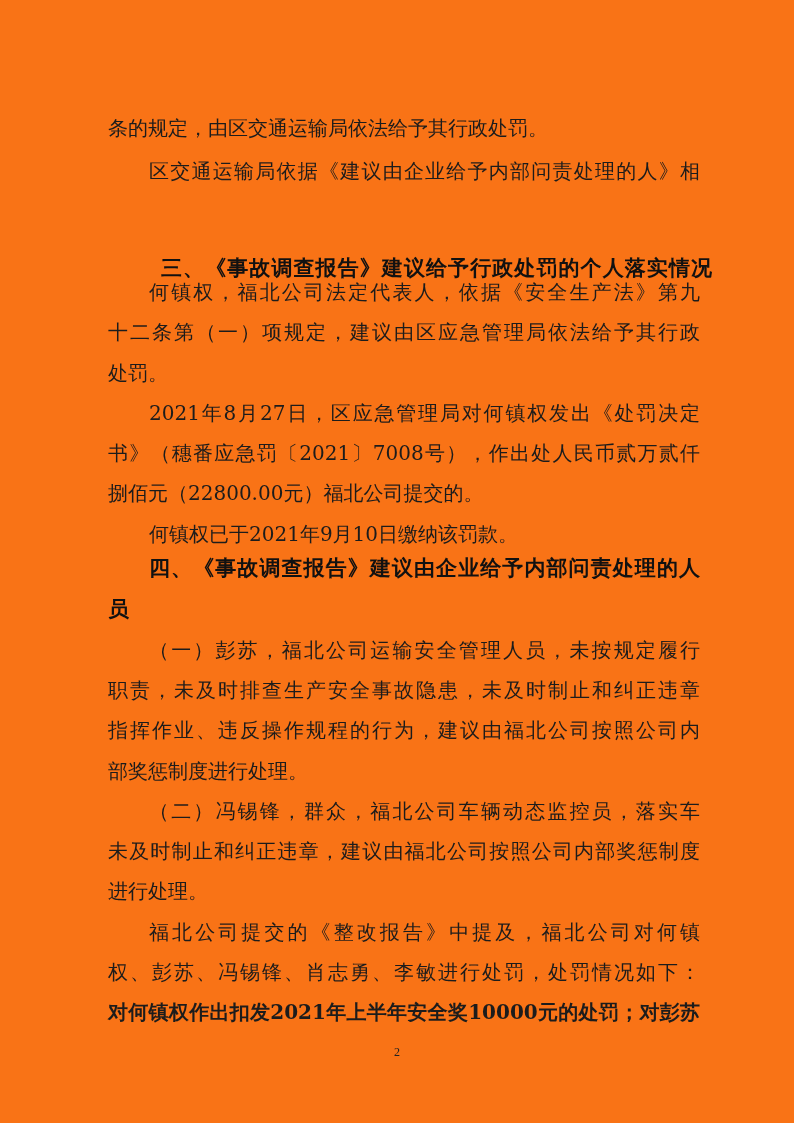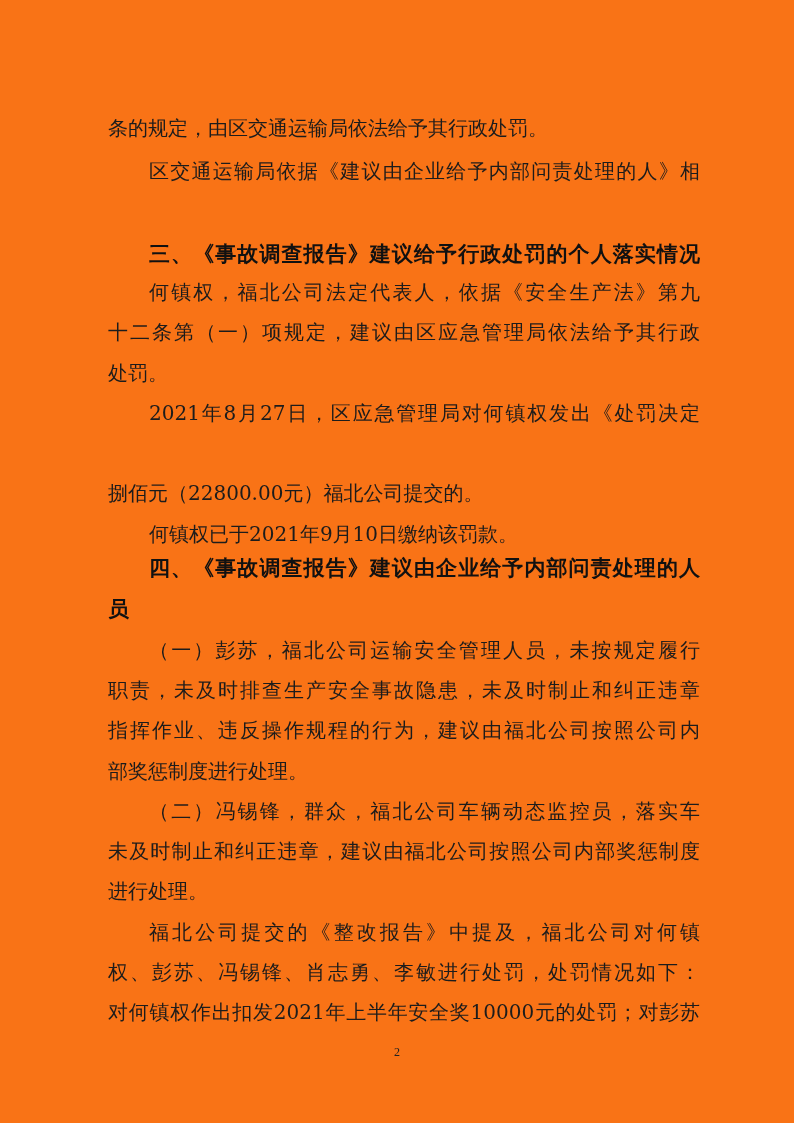--- a/index.html
+++ b/index.html
@@ -62,42 +62,43 @@
   </style>
 </head>
 <body>
 
 <div class="page">
 
   <div class="line" style="top:114px;">条的规定，由区交通运输局依法给予其行政处罚。</div>
 
   <div class="line indent full" style="top:157px;">区交通运输局依据《建议由企业给予内部问责处理的人》相</div>
 
-  <div class="line indent heading full" style="top:240px;">三、《事故调查报告》建议给予行政处罚的个人落实情况</div>
+  <div class="line indent heading full" style="top:254px;margin-left:12px;">三、《事故调查报告》建议给予行政处罚的个人落实情况</div>
 
   <div class="line indent full" style="top:278px;">何镇权，福北公司法定代表人，依据《安全生产法》第九</div>
   <div class="line full" style="top:318px;">十二条第（一）项规定，建议由区应急管理局依法给予其行政</div>
   <div class="line" style="top:359px;">处罚。</div>
 
   <div class="line indent full" style="top:399px;">2021年8月27日，区应急管理局对何镇权发出《处罚决定</div>
+  <div class="line full" style="top:439px;">书》（穗番应急罚〔2021〕7008号），作出处人民币贰万贰仟</div>
   <div class="line" style="top:479px;">捌佰元（22800.00元）福北公司提交的。</div>
 
   <div class="line indent" style="top:520px;">何镇权已于2021年9月10日缴纳该罚款。</div>
 
   <div class="line indent heading full" style="top:554px;">四、《事故调查报告》建议由企业给予内部问责处理的人</div>
   <div class="line heading" style="top:595px;">员</div>
 
   <div class="line indent full" style="top:636px;">（一）彭苏，福北公司运输安全管理人员，未按规定履行</div>
   <div class="line full" style="top:676px;">职责，未及时排查生产安全事故隐患，未及时制止和纠正违章</div>
   <div class="line full" style="top:716px;">指挥作业、违反操作规程的行为，建议由福北公司按照公司内</div>
   <div class="line" style="top:757px;">部奖惩制度进行处理。</div>
 
   <div class="line indent full" style="top:797px;">（二）冯锡锋，群众，福北公司车辆动态监控员，落实车</div>
   <div class="line full" style="top:837px;">未及时制止和纠正违章，建议由福北公司按照公司内部奖惩制度</div>
   <div class="line" style="top:877px;">进行处理。</div>
 
   <div class="line indent full" style="top:918px;">福北公司提交的《整改报告》中提及，福北公司对何镇</div>
   <div class="line full" style="top:958px;">权、彭苏、冯锡锋、肖志勇、李敏进行处罚，处罚情况如下：</div>
-  <div class="line full" style="top:998px;">对何镇权作出扣发2021年上半年安全奖10000元的处罚；对彭苏</div>
+  <div class="line full" style="top:998px;font-weight:bold;">对何镇权作出扣发2021年上半年安全奖10000元的处罚；对彭苏</div>
 
   <div class="page-number">2</div>
 
 </div>
 
 </body></html>

